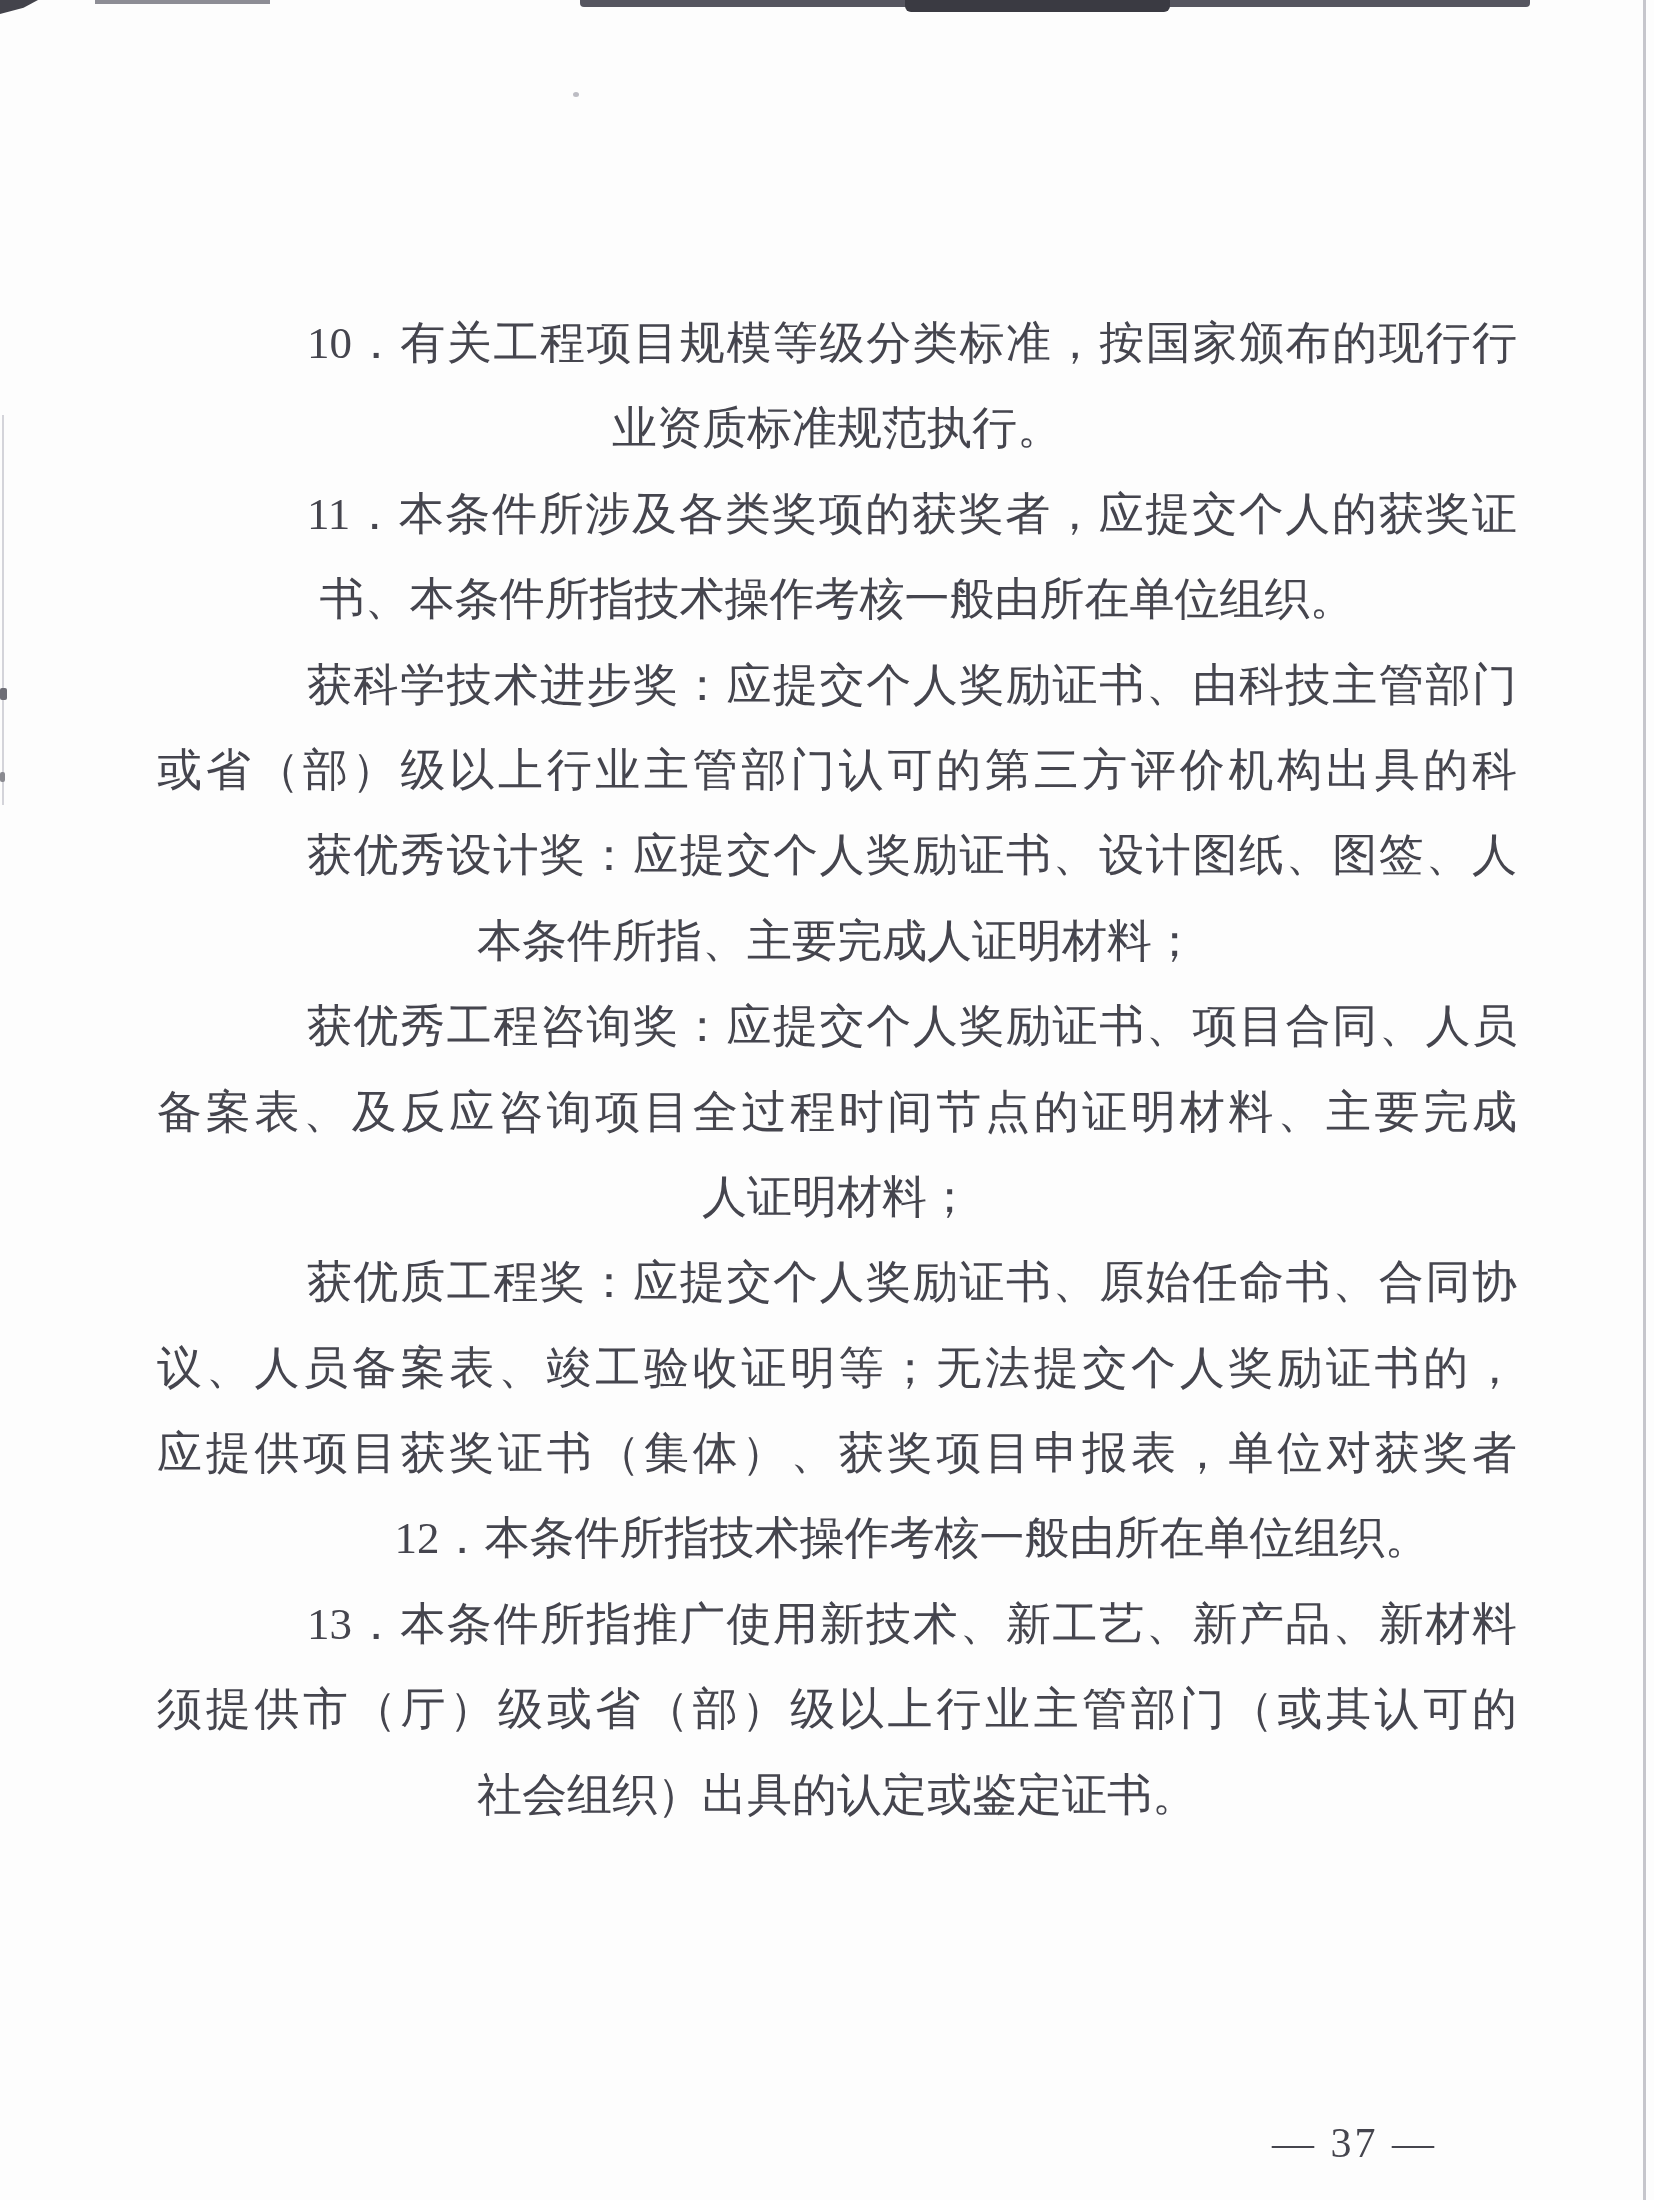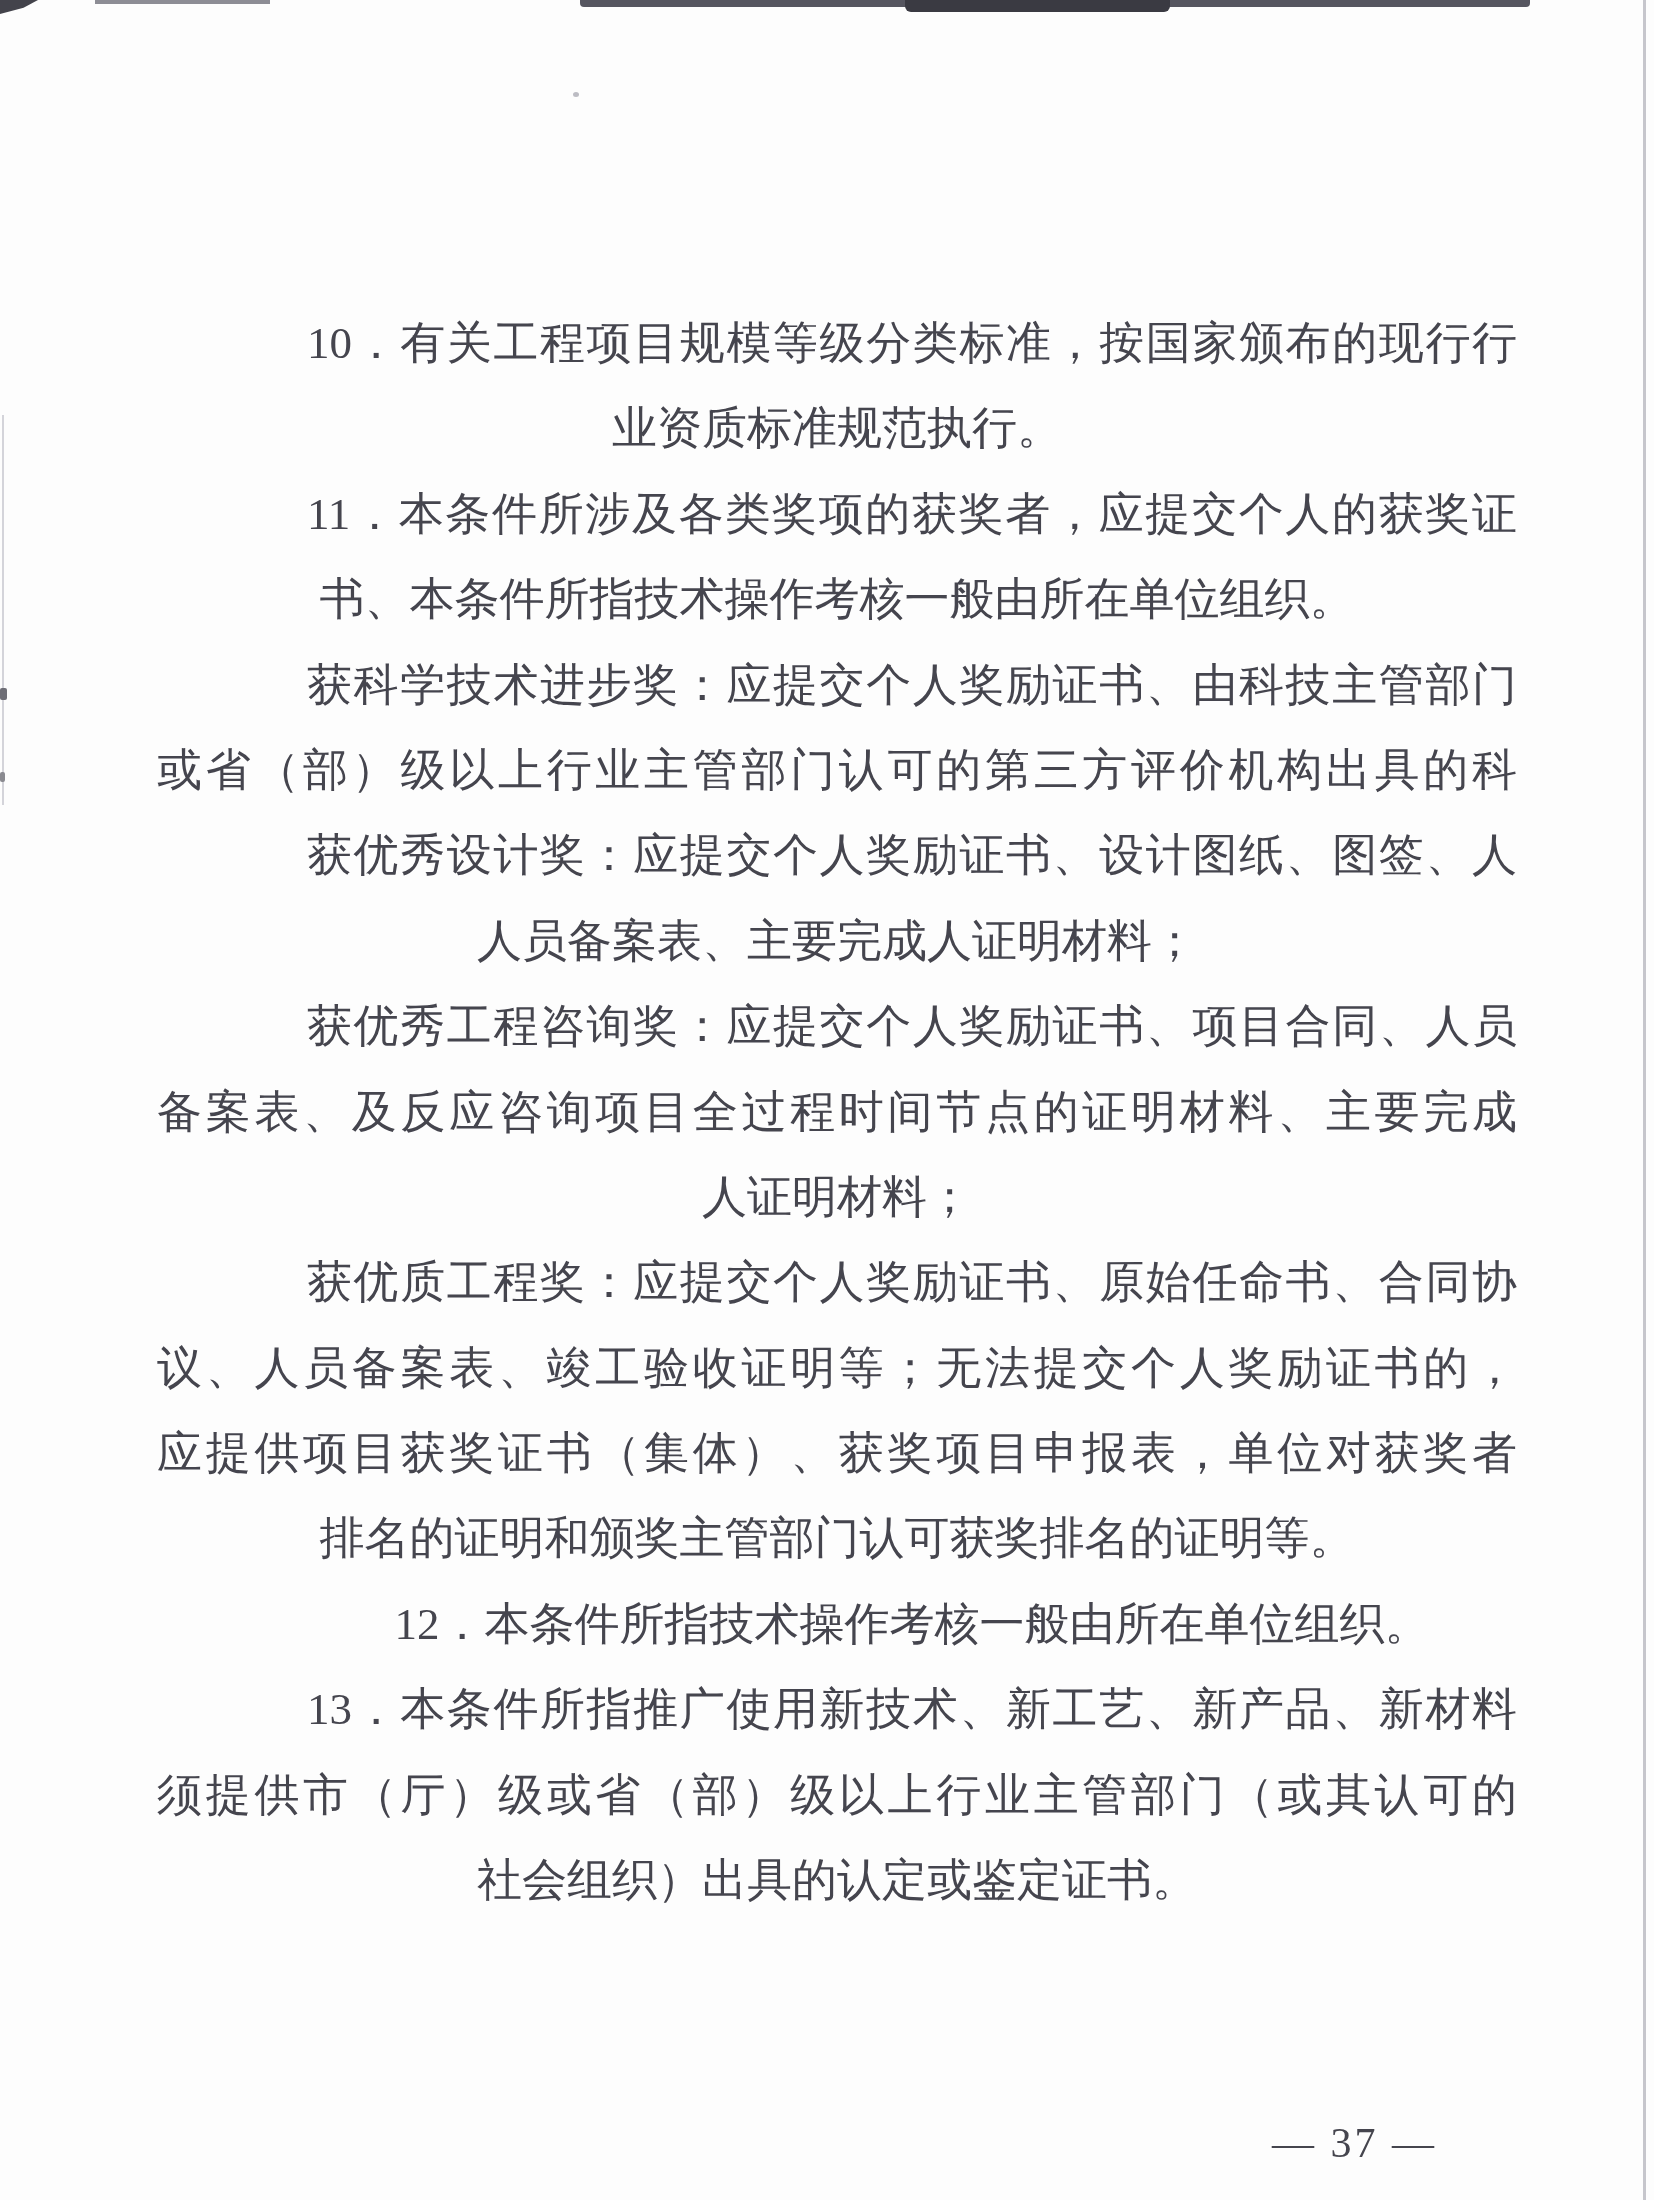--- a/index.html
+++ b/index.html
@@ -120,28 +120,27 @@
   <div class="artifact speck"></div>
 
   <div class="content">
       <div class="line indent justify">10．有关工程项目规模等级分类标准，按国家颁布的现行行</div>
       <div class="line">业资质标准规范执行。</div>
       <div class="line indent justify">11．本条件所涉及各类奖项的获奖者，应提交个人的获奖证</div>
       <div class="line">书、本条件所指技术操作考核一般由所在单位组织。</div>
       <div class="line indent justify">获科学技术进步奖：应提交个人奖励证书、由科技主管部门</div>
       <div class="line justify">或省（部）级以上行业主管部门认可的第三方评价机构出具的科</div>
       <div class="line indent justify">获优秀设计奖：应提交个人奖励证书、设计图纸、图签、人</div>
-      <div class="line">人员备案表、主要完成人证明材料；</div>
+      <div class="line">本条件所指、主要完成人证明材料；</div>
       <div class="line indent justify">获优秀工程咨询奖：应提交个人奖励证书、项目合同、人员</div>
       <div class="line justify">备案表、及反应咨询项目全过程时间节点的证明材料、主要完成</div>
       <div class="line">人证明材料；</div>
       <div class="line indent justify">获优质工程奖：应提交个人奖励证书、原始任命书、合同协</div>
       <div class="line justify">议、人员备案表、竣工验收证明等；无法提交个人奖励证书的，</div>
       <div class="line justify">应提供项目获奖证书（集体）、获奖项目申报表，单位对获奖者</div>
-      <div class="line">排名的证明和颁奖主管部门认可获奖排名的证明等。</div>
       <div class="line indent">12．本条件所指技术操作考核一般由所在单位组织。</div>
       <div class="line indent justify">13．本条件所指推广使用新技术、新工艺、新产品、新材料</div>
       <div class="line justify">须提供市（厅）级或省（部）级以上行业主管部门（或其认可的</div>
       <div class="line">社会组织）出具的认定或鉴定证书。</div>
     </div>
 
   <div class="page-number">— 37 —</div>
 
 </div>
 

